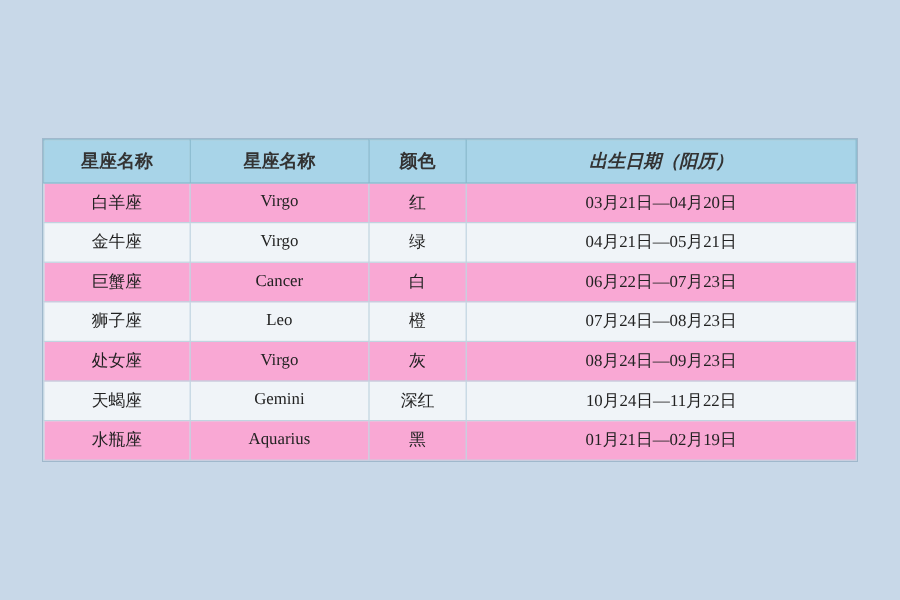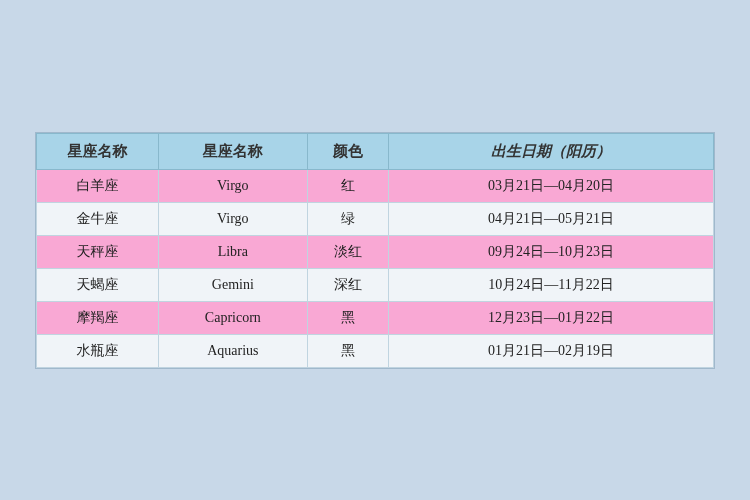--- a/index.html
+++ b/index.html
@@ -83,36 +83,42 @@
           <td>红</td>
           <td>03月21日—04月20日</td>
         </tr>
         <tr>
           <td>金牛座</td>
           <td>Virgo</td>
           <td>绿</td>
           <td>04月21日—05月21日</td>
         </tr>
         <tr>
-          <td>天秤座</td>
-          <td>Libra</td>
-          <td>淡红</td>
-          <td>09月24日—10月23日</td>
+          <td>巨蟹座</td>
+          <td>Cancer</td>
+          <td>白</td>
+          <td>06月22日—07月23日</td>
+        </tr>
+        <tr>
+          <td>狮子座</td>
+          <td>Leo</td>
+          <td>橙</td>
+          <td>07月24日—08月23日</td>
+        </tr>
+        <tr>
+          <td>处女座</td>
+          <td>Virgo</td>
+          <td>灰</td>
+          <td>08月24日—09月23日</td>
         </tr>
         <tr>
           <td>天蝎座</td>
           <td>Gemini</td>
           <td>深红</td>
           <td>10月24日—11月22日</td>
-        </tr>
-        <tr>
-          <td>摩羯座</td>
-          <td>Capricorn</td>
-          <td>黑</td>
-          <td>12月23日—01月22日</td>
         </tr>
         <tr>
           <td>水瓶座</td>
           <td>Aquarius</td>
           <td>黑</td>
           <td>01月21日—02月19日</td>
         </tr>
       </tbody>
   </table>
 </div>

